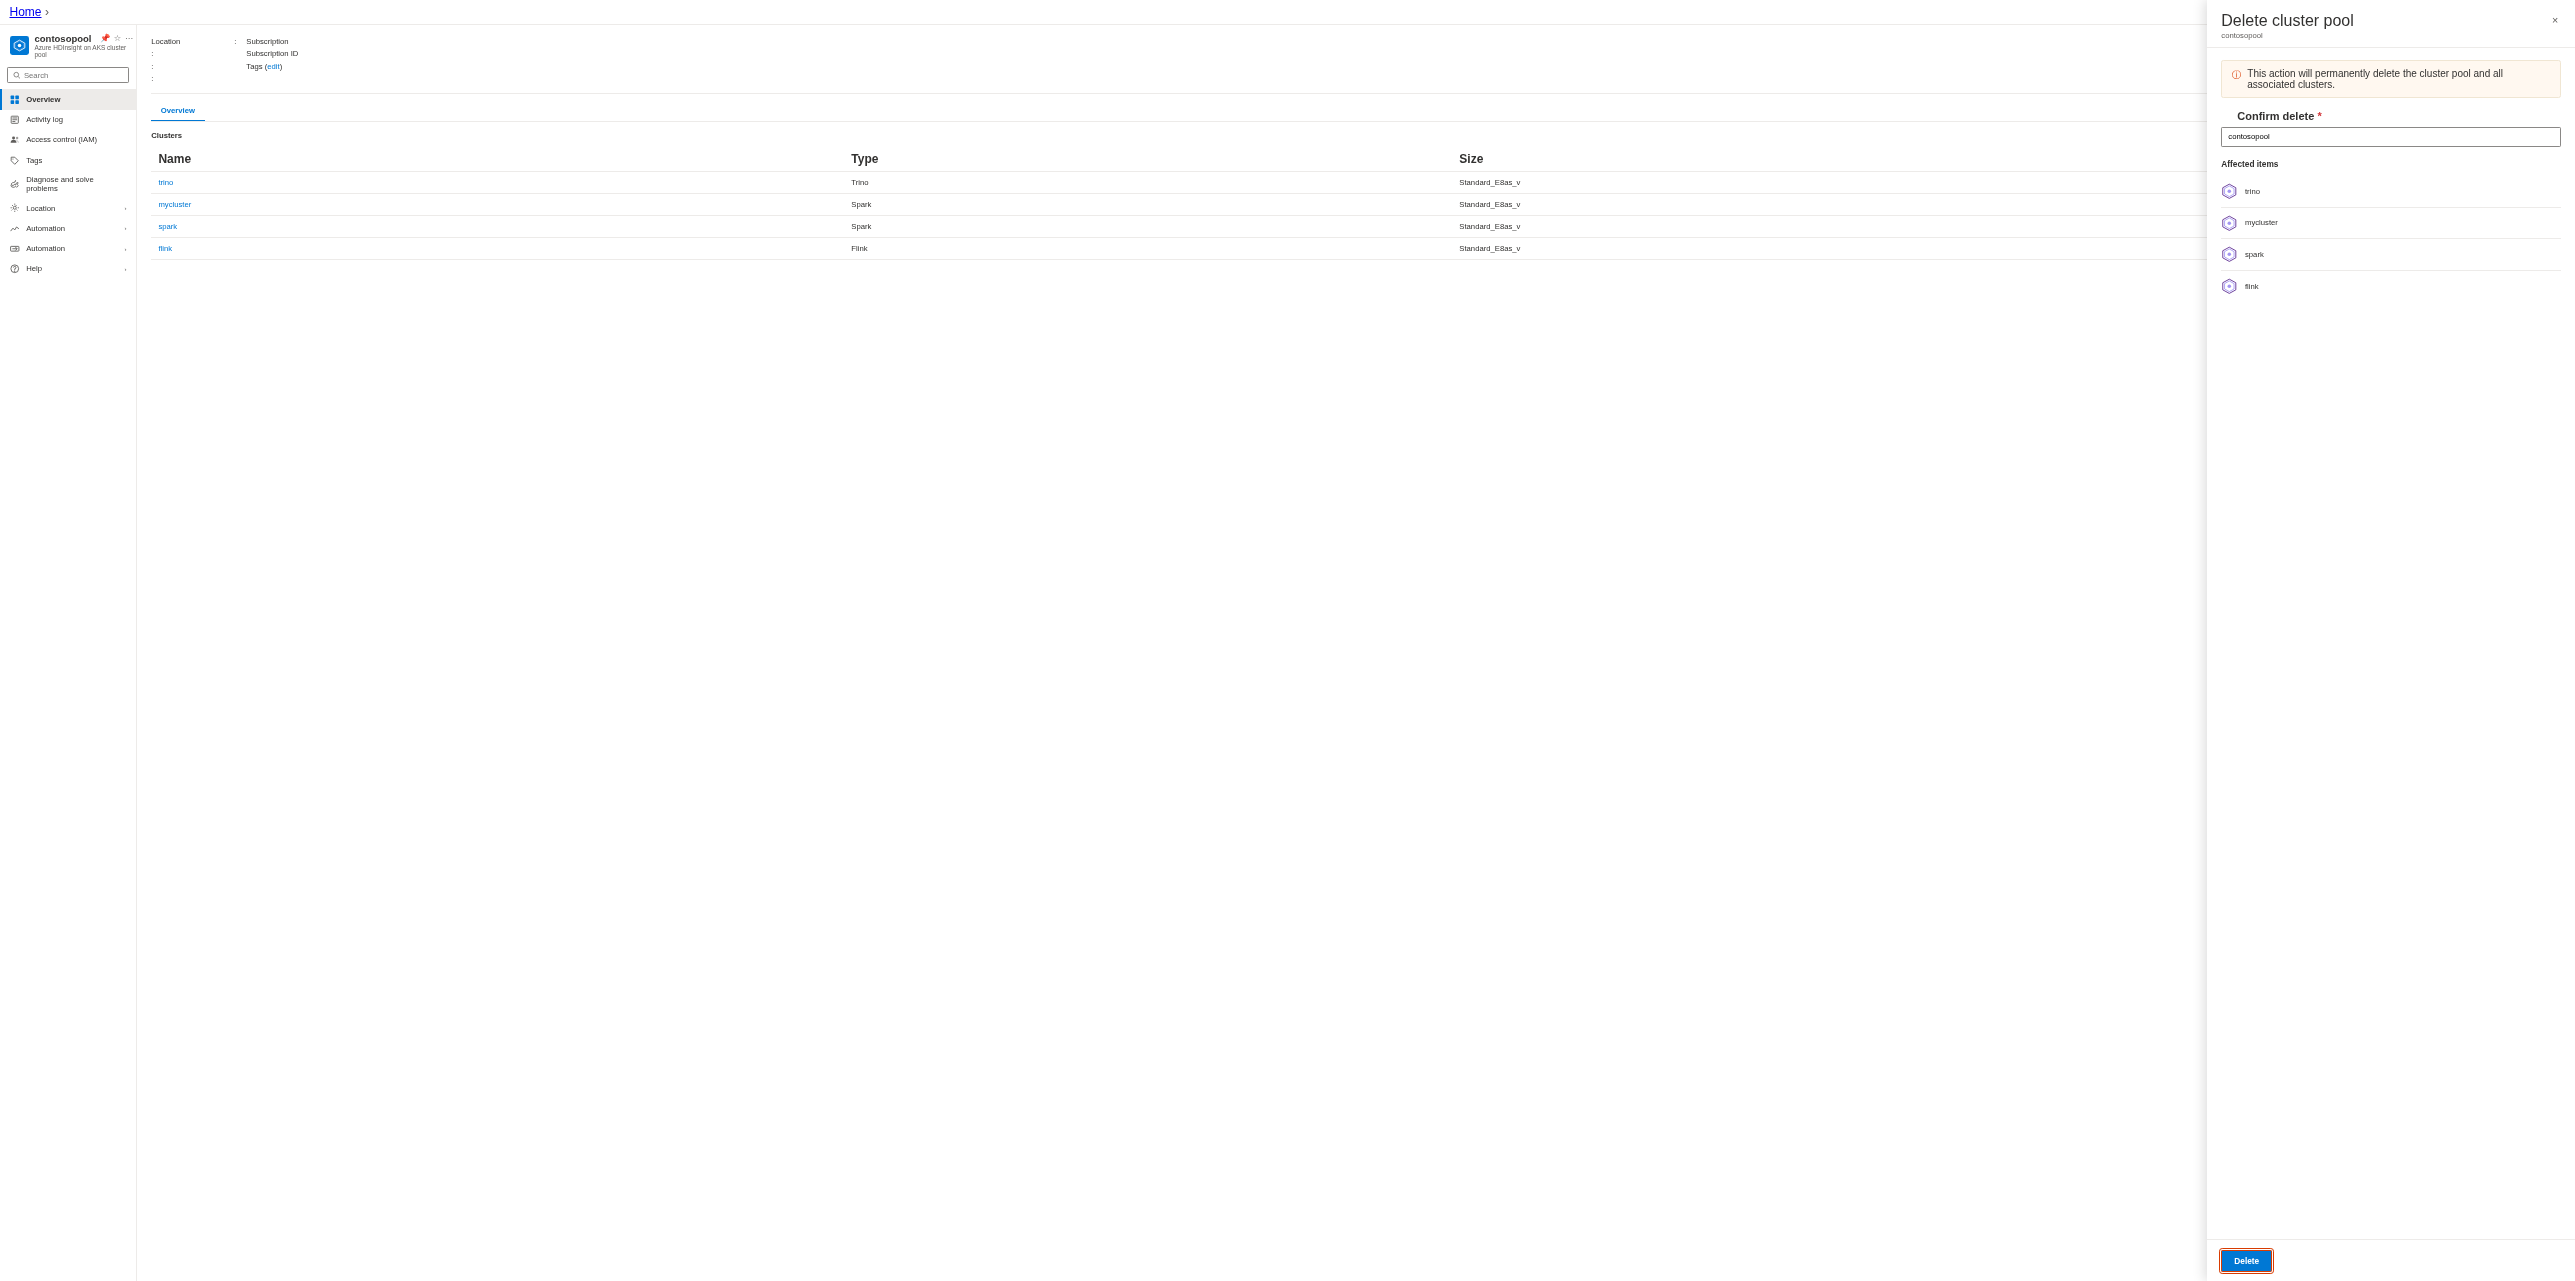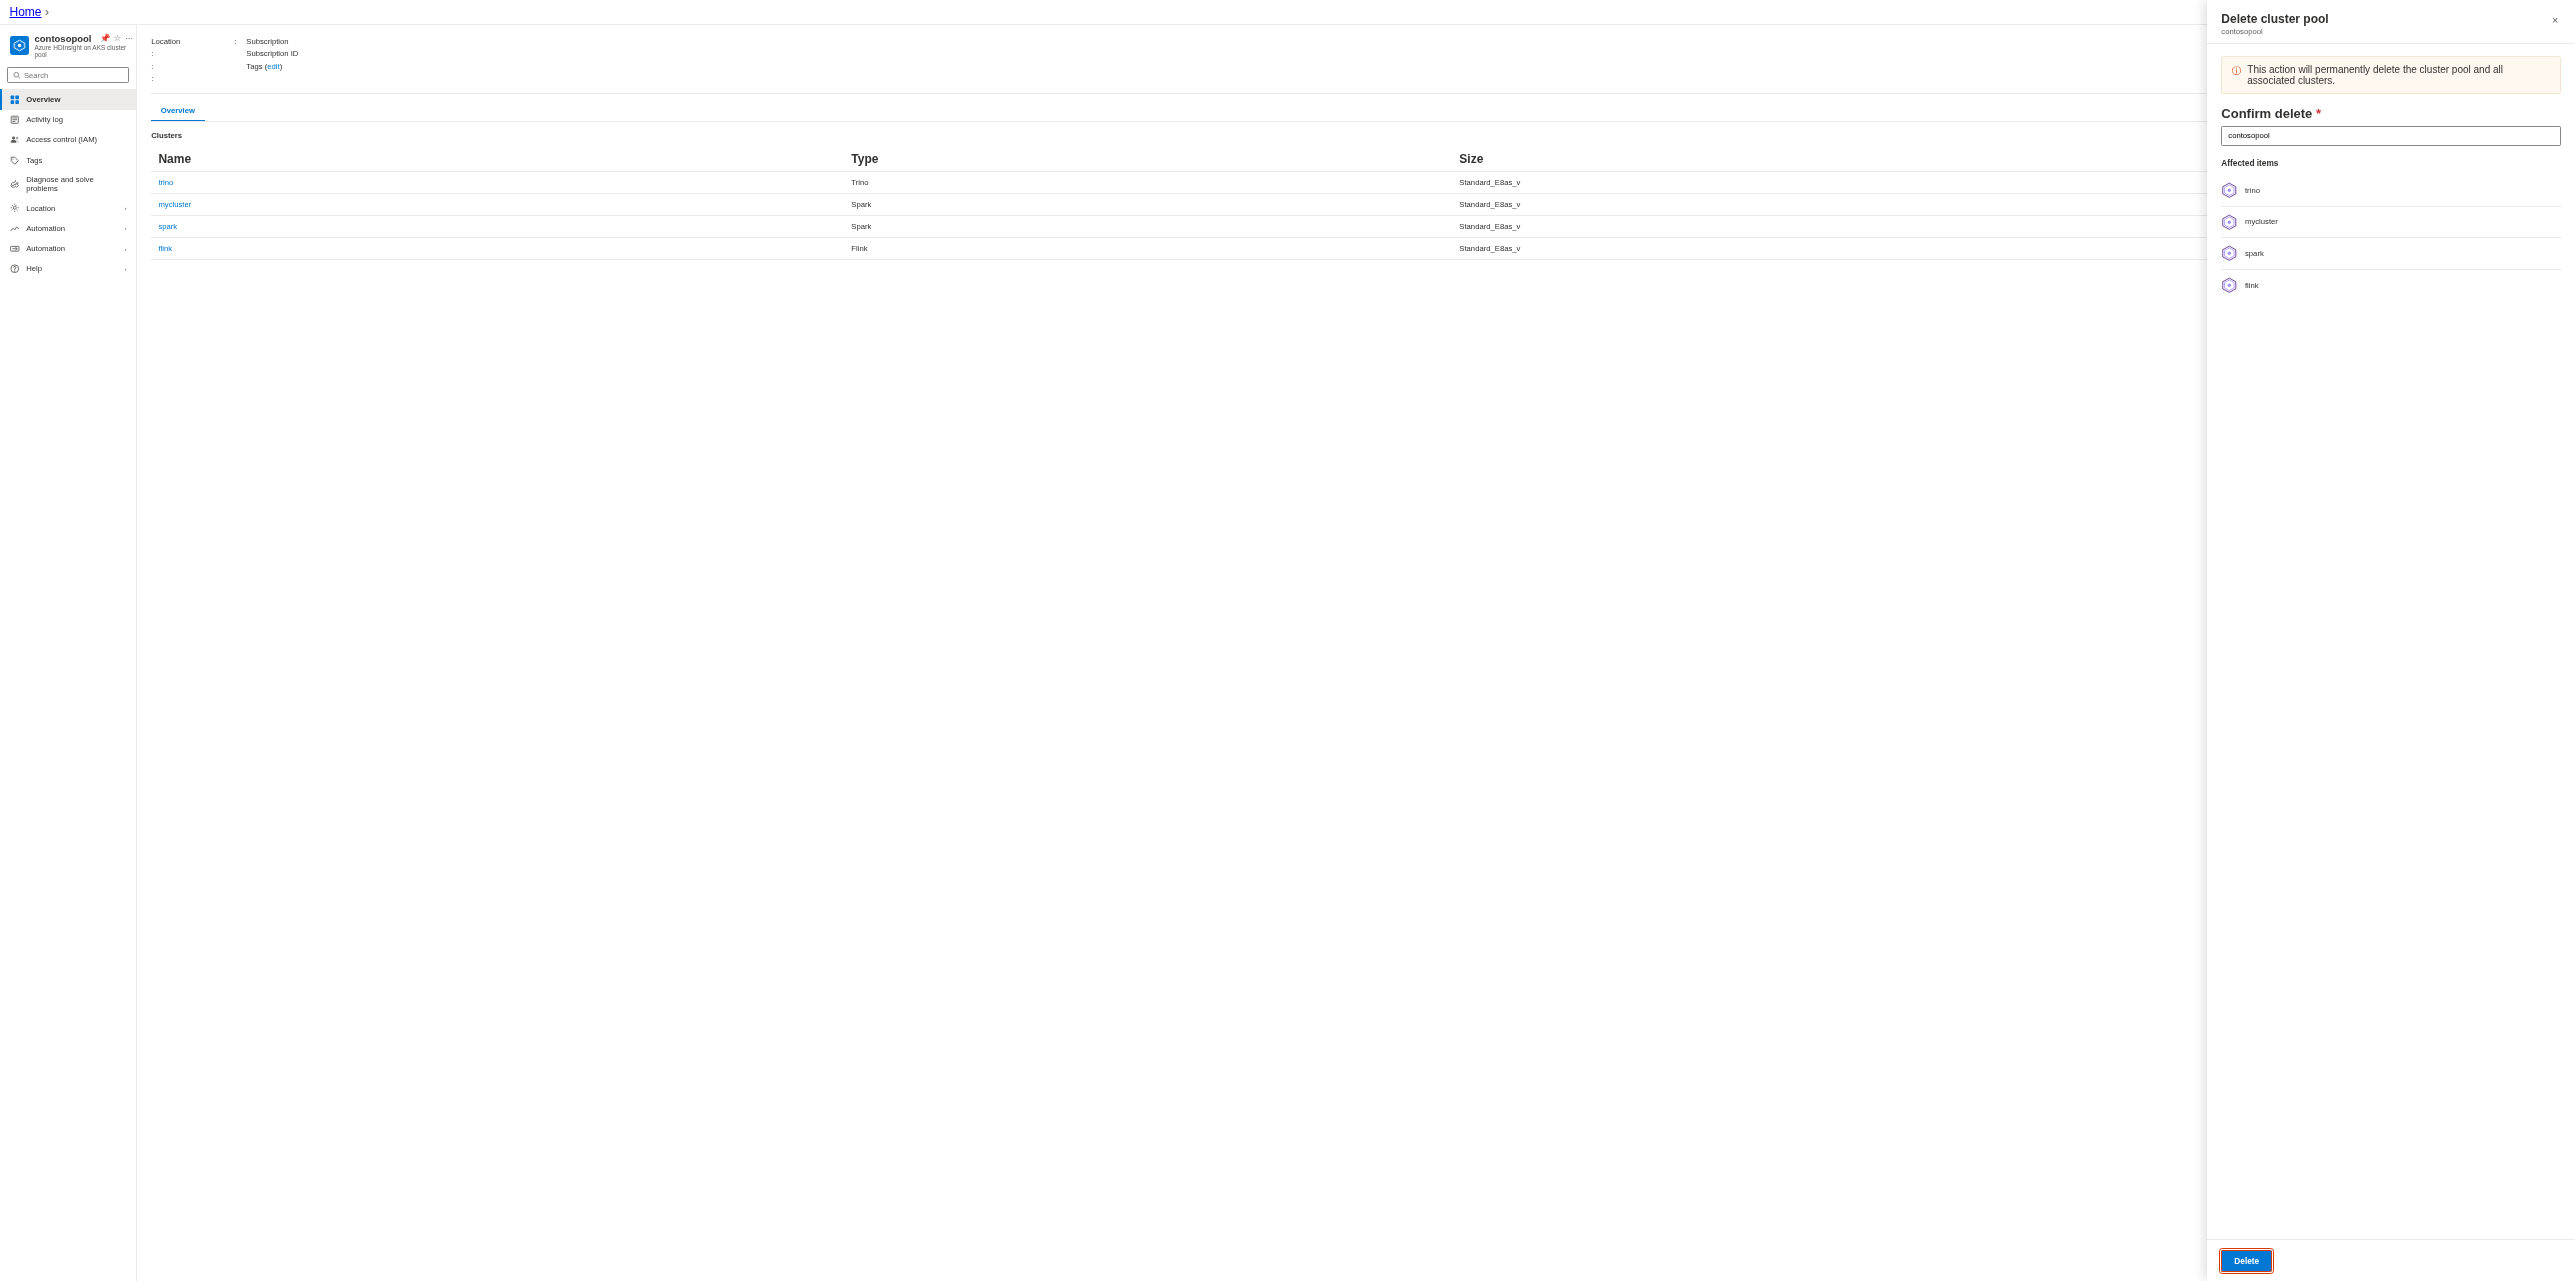--- a/index.html
+++ b/index.html
@@ -50,31 +50,31 @@
     .clusters-heading { font-size: 7.7px; font-weight: 600; margin-bottom: 7.1px; }
     .clusters-table { width: 100%; border-collapse: collapse; }
     .clusters-table th { text-align: left; padding: 4.8px 7.1px; font-size: 12px; font-weight: 600; color: #323130; border-bottom: 0.6px solid #edebe9; }
     .clusters-table td { padding: 6px 7.1px; font-size: 7.7px; border-bottom: 0.6px solid #edebe9; }
     .cluster-link { color: #0078d4; cursor: pointer; text-decoration: none; }
 
     
     .panel-overlay { position: fixed; top: 0; right: 0; bottom: 0; width: 368px; background: #fff; box-shadow: -2.4px 0 12px rgba(0,0,0,0.15); z-index: 100; display: flex; flex-direction: column; }
     .panel-header { padding: 12px 14.3px 7.1px; border-bottom: 0.6px solid #edebe9; display: flex; align-items: flex-start; justify-content: space-between; }
     .panel-title-block { display: flex; flex-direction: column; gap: 1.2px; }
-    .panel-title { font-size: 12px; font-weight: 700; color: #323130; }
+    .panel-title { font-size: 16px; font-weight: 400; color: #323130; }
     .panel-subtitle { font-size: 7.7px; color: #605e5c; }
     .panel-close { background: none; border: none; cursor: pointer; font-size: 10.7px; color: #605e5c; padding: 2.4px; display: flex; align-items: center; justify-content: center; }
 
     .panel-body { flex: 1; overflow-y: auto; padding: 12px 14.3px; }
 
     .warning-banner { display: flex; align-items: flex-start; gap: 6px; background: #fff8f0; border: 0.6px solid #f0e6d3; border-radius: 2.4px; padding: 7.1px 9.5px; margin-bottom: 12px; }
     .warning-icon { color: #d83b01; font-size: 9.5px; flex-shrink: 0; margin-top: 0.6px; }
     .warning-text { font-size: 10px; color: #323130; }
 
-    .confirm-label { font-size: 13px; font-weight: 600; margin-bottom: 4.8px; }
+    .confirm-label { font-size: 11px; font-weight: 600; margin-bottom: 4.8px; margin-left: 16px; }
     .required-star { color: #d13438; }
     .confirm-input { width: 100%; border: 0.6px solid #8a8886; border-radius: 1.2px; padding: 4.2px 6px; font-size: 7.7px; outline: none; margin-bottom: 12px; }
 
     .affected-heading { font-size: 8.3px; font-weight: 600; margin-bottom: 7.1px; }
     .affected-list { display: flex; flex-direction: column; }
     .affected-item { display: flex; align-items: center; gap: 7.1px; padding: 7.1px 0; border-bottom: 0.6px solid #edebe9; }
     .affected-item:last-child { border-bottom: none; }
     .affected-icon { width: 16.6px; height: 16.6px; flex-shrink: 0; }
     .affected-name { font-size: 7.7px; color: #323130; }
 

